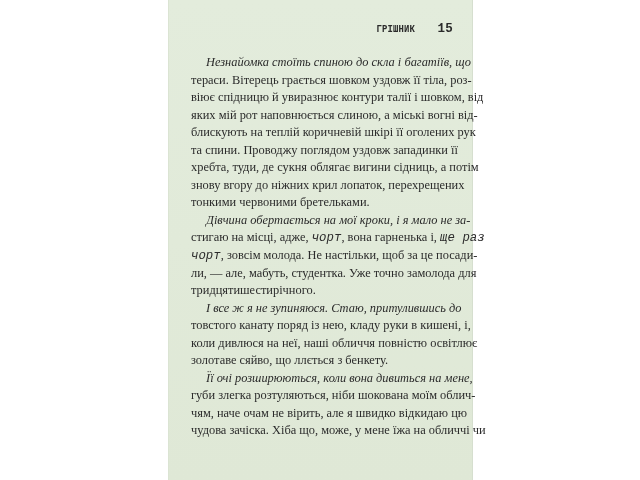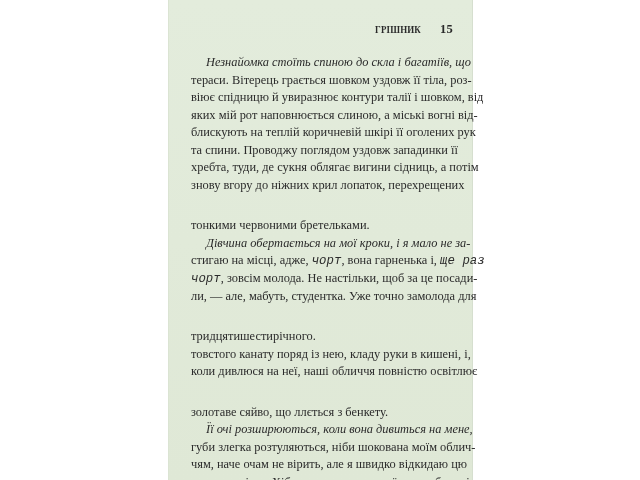--- a/index.html
+++ b/index.html
@@ -16,21 +16,21 @@
       top: 0;
       width: 305px;
       height: 480px;
       background: linear-gradient(180deg, #e3ecdc 0%, #e1ead9 50%, #dfe8d6 100%);
       box-shadow: inset -1px 0 0 #d6dfcf, inset 1px 0 0 #dbe4d3;
     }
     .running-head {
       position: absolute;
       top: 22px;
       right: 20px;
-      font-family: Liberation Serif, serif;
+      font-family: Liberation Mono, monospace;
       font-size: 12px;
       font-weight: bold;
       color: #2a2a2a;
       letter-spacing: 0.2px;
     }
     .running-head .title {
       font-size: 10.5px;
       transform: scaleX(0.85);
       display: inline-block;
       margin-right: 12px;
@@ -50,21 +50,21 @@
       color: #2b2b2b;
     }
     .line {
       display: block;
       white-space: nowrap;
       text-align: justify;
       text-align-last: justify;
       height: 17.55px;
     }
     .line.indent { padding-left: 15px; font-style: italic; }
-    .line.last { text-align-last: left; margin-top: 23px; }
+    .line.last { text-align-last: left; }
     .line i { font-style: italic; font-family: Liberation Mono, monospace; }
   </style>
 </head>
 <body>
 
 <div class="page">
   <div class="running-head">
     <span class="title">ГРІШНИК</span>
     <span class="pageno">15</span>
   </div>
@@ -82,20 +82,21 @@
         <span class="line last">тонкими червоними бретельками.</span>
       </div>
       <div>
         <span class="line indent">Дівчина обертається на мої кроки, і я мало не за-</span>
         <span class="line">стигаю на місці, адже, <i>чорт</i>, вона гарненька і, <i>ще раз</i></span>
         <span class="line"><i>чорт</i>, зовсім молода. Не настільки, щоб за це посади-</span>
         <span class="line">ли, — але, мабуть, студентка. Уже точно замолода для</span>
         <span class="line last">тридцятишестирічного.</span>
       </div>
       <div>
+        <span class="line indent">І все ж я не зупиняюся. Стаю, притулившись до</span>
         <span class="line">товстого канату поряд із нею, кладу руки в кишені, і,</span>
         <span class="line">коли дивлюся на неї, наші обличчя повністю освітлює</span>
         <span class="line last">золотаве сяйво, що ллється з бенкету.</span>
       </div>
       <div>
         <span class="line indent">Її очі розширюються, коли вона дивиться на мене,</span>
         <span class="line">губи злегка розтуляються, ніби шокована моїм облич-</span>
         <span class="line">чям, наче очам не вірить, але я швидко відкидаю цю</span>
         <span class="line">чудова зачіска. Хіба що, може, у мене їжа на обличчі чи</span>
       </div>

